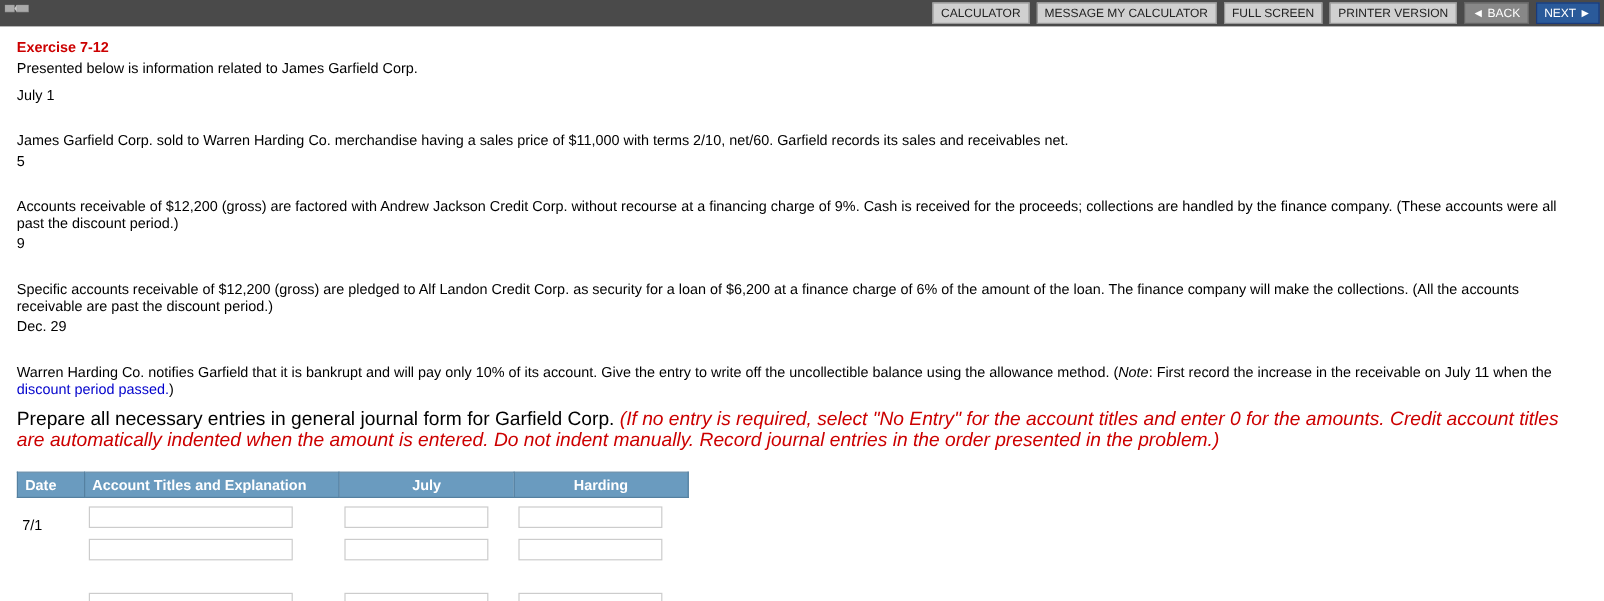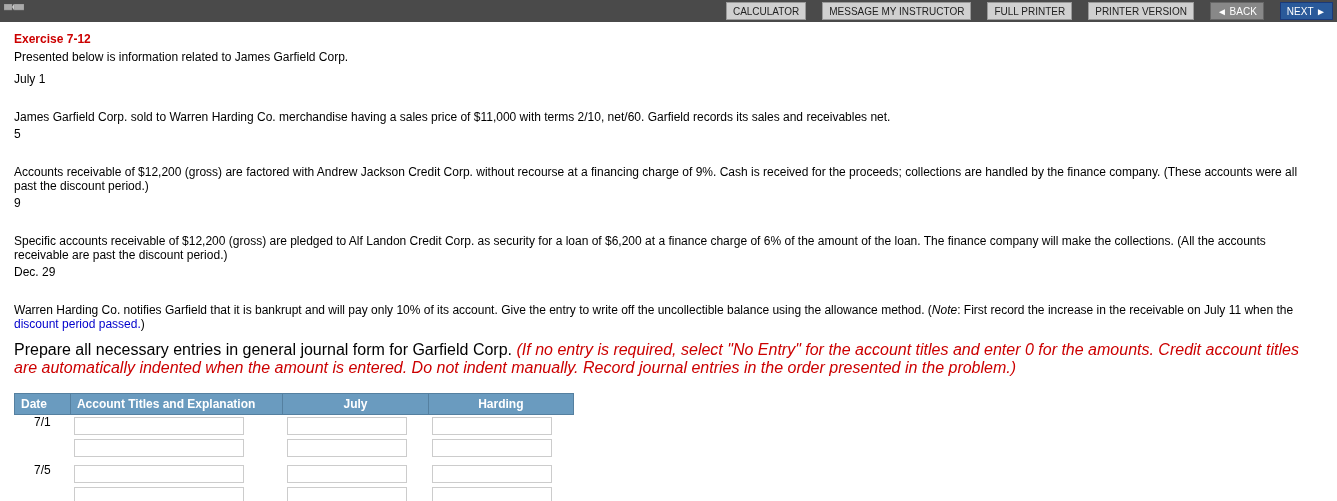--- a/index.html
+++ b/index.html
@@ -16,21 +16,21 @@
     .top-bar-left {
       display: flex;
       align-items: center;
       color: #ccc;
       font-size: 11px;
       margin-right: auto;
     }
     .top-bar-right {
       display: flex;
       align-items: center;
-      gap: 16px;
+      gap: 6px;
     }
     .top-btn {
       background: #d0d0d0;
       border: 1px solid #999;
       padding: 1px 6px;
       font-size: 10px;
       cursor: pointer;
       color: #222;
       height: 18px;
       white-space: nowrap;
@@ -130,22 +130,21 @@
 
     .journal-table tbody tr td {
       padding: 2px 4px;
       border: none;
       vertical-align: middle;
     }
     .journal-table tbody tr td:first-child {
       font-size: 12px;
       width: 50px;
       vertical-align: top;
-      padding-top: 0;
-      text-align: center;
+      padding-top: 16px;
     }
 
     .journal-input {
       width: 140px;
       height: 18px;
       border: 1px solid #ccc;
       font-size: 11px;
       padding: 1px 3px;
     }
     .journal-input-wide {
@@ -185,22 +184,22 @@
 <div class="top-bar">
   <div class="top-bar-left">
     <svg width="20" height="14" viewBox="0 0 20 14" style="margin-right:4px;">
       <rect x="0" y="0" width="8" height="6" fill="#aaa" stroke="#888" stroke-width="0.5"></rect>
       <rect x="10" y="0" width="10" height="6" fill="#aaa" stroke="#888" stroke-width="0.5"></rect>
       <polygon points="8,3 10,0 10,6" fill="#ccc"></polygon>
     </svg>
   </div>
   <div class="top-bar-right">
     <button class="top-btn">CALCULATOR</button>
-    <button class="top-btn">MESSAGE MY INSTRUCTOR</button>
-    <button class="top-btn">FULL PRINTER</button>
+    <button class="top-btn">MESSAGE MY CALCULATOR</button>
+    <button class="top-btn">FULL SCREEN</button>
     <button class="top-btn">PRINTER VERSION</button>
     <button class="top-btn top-btn-back">◄ BACK</button>
     <button class="top-btn top-btn-next">NEXT ►</button>
   </div>
 </div>
 
 <div class="main-content">
 
   <div class="exercise-title">Exercise 7-12</div>
 

